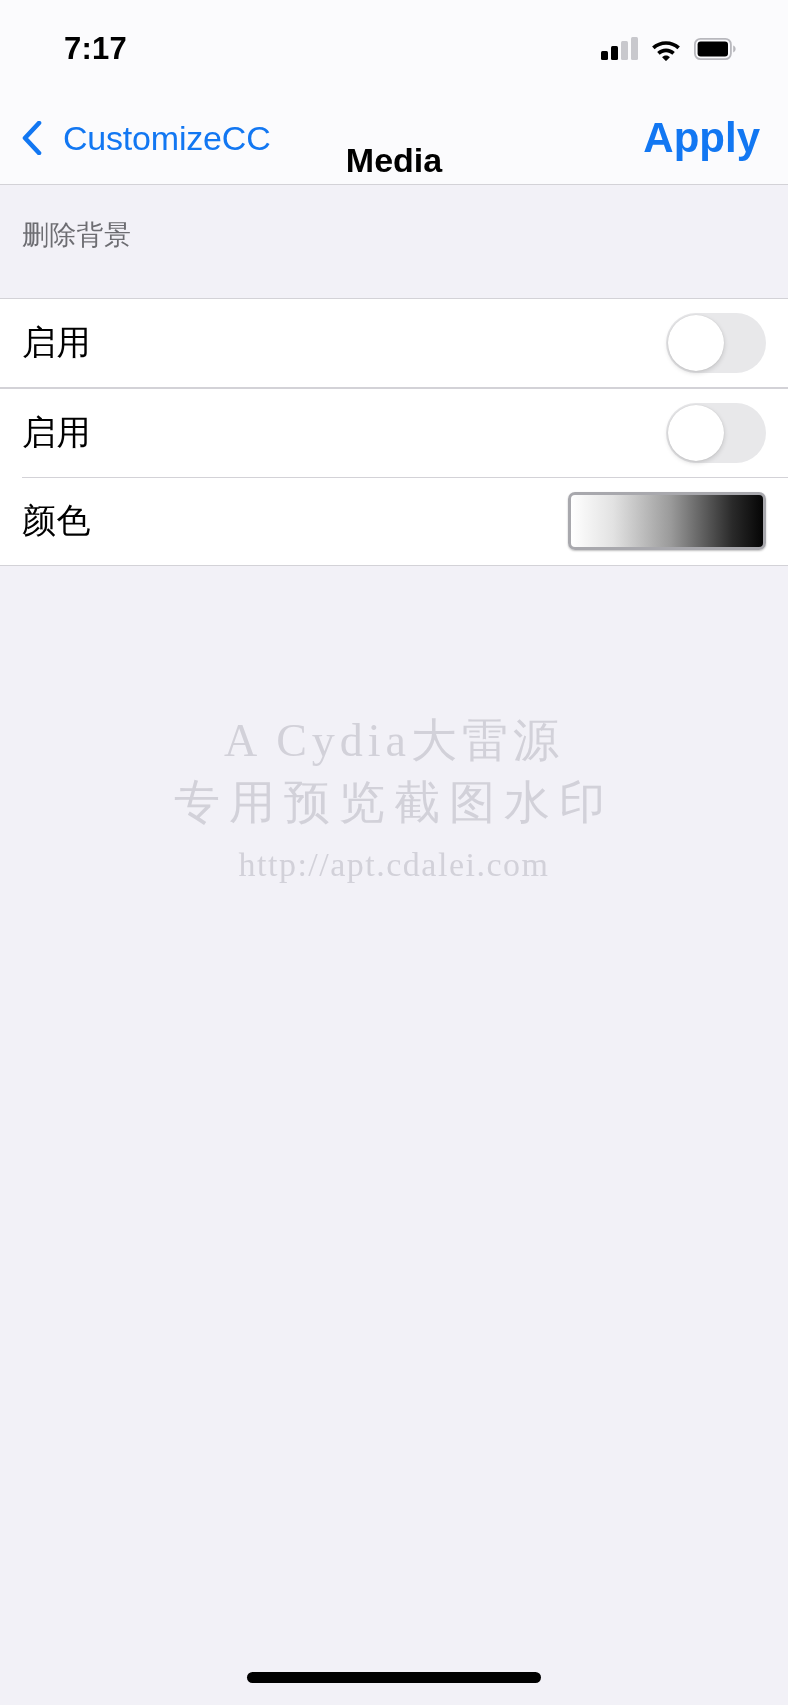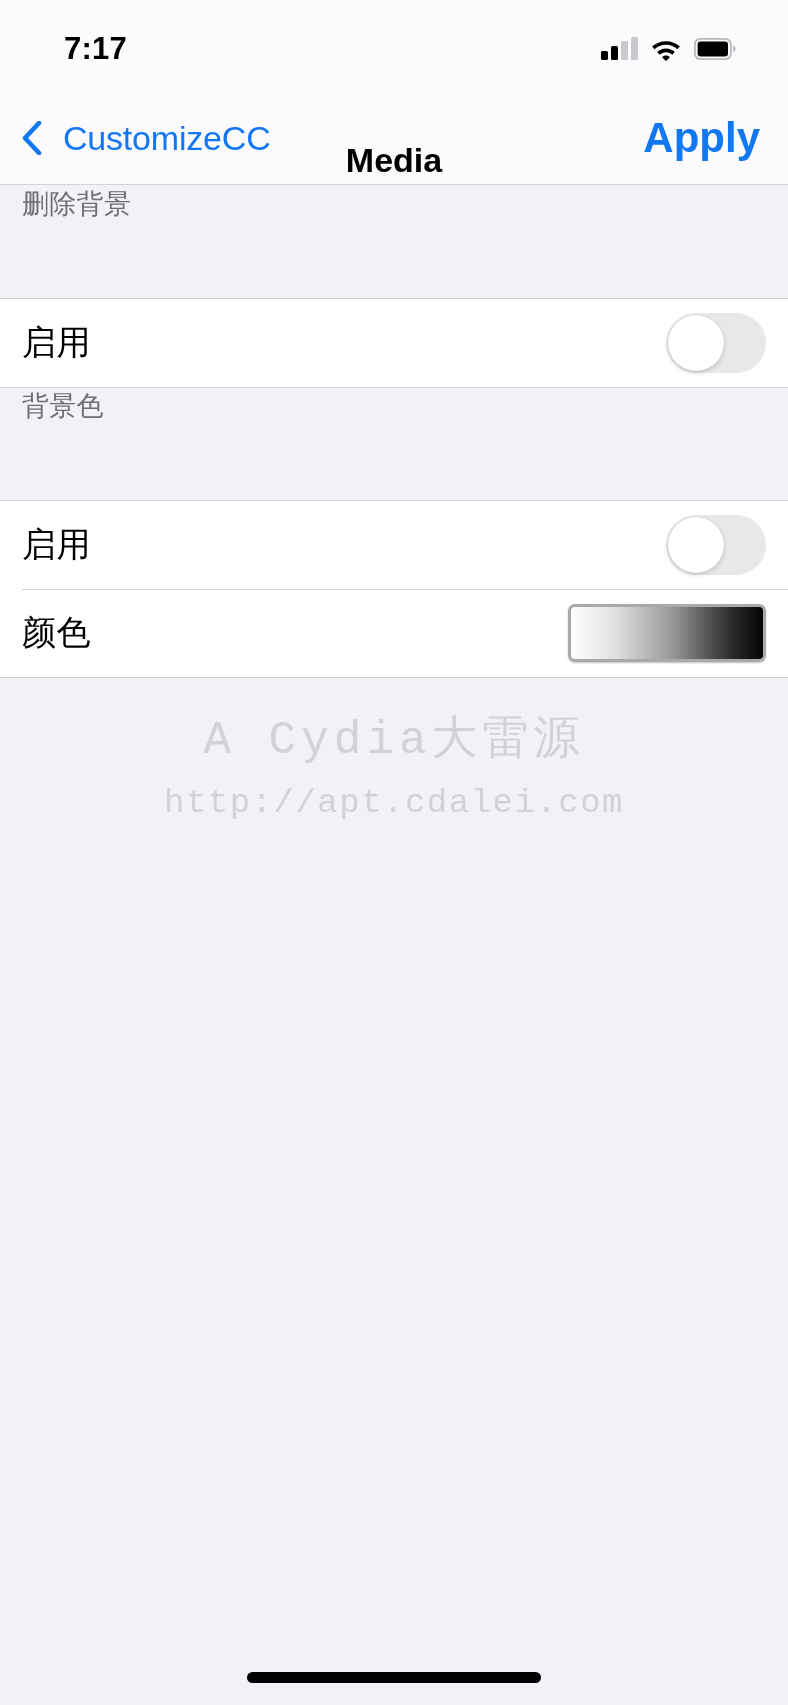--- a/index.html
+++ b/index.html
@@ -112,21 +112,21 @@
     color: #1277f2;
     cursor: pointer;
   }
 
   
   .table { position: absolute; top: 186px; left: 0; width: 788px; }
 
   .section-header {
     height: 112px;
     display: flex;
-    align-items: flex-start;
+    align-items: center;
     padding: 0 17px 14px 22px;
     background: #f2f1f7;
   }
   .section-header span {
     font-size: 27px;
     color: #6d6d72;
     letter-spacing: 0.3px;
   }
 
   .section-body {
@@ -194,21 +194,21 @@
 
   
   .watermark {
     position: absolute;
     top: 710px; left: 0;
     width: 788px;
     text-align: center;
     color: #d2d1d9;
     pointer-events: none;
     user-select: none;
-    font-family: Liberation Mono, monospace;
+    font-family: Liberation Serif, serif;
   }
   .wm-line1 {
     font-size: 46px;
     letter-spacing: 5px;
     line-height: 62px;
   }
   .wm-line2 {
     font-size: 46px;
     letter-spacing: 9px;
     line-height: 62px;
@@ -278,41 +278,39 @@
       <div class="cell">
         <span class="cell-label">启用</span>
         <span class="cell-accessory">
           <span class="toggle">
             <span class="knob"></span>
           </span>
         </span>
       </div>
     </div>
 
-    <div class="section-header">
-      <span>背景色</span>
-    </div>
     <div class="section-body">
       <div class="cell">
         <span class="cell-label">启用</span>
         <span class="cell-accessory">
           <span class="toggle">
             <span class="knob"></span>
           </span>
         </span>
       </div>
       <div class="cell">
         <span class="cell-label">颜色</span>
         <span class="cell-accessory">
           <span class="color-swatch"></span>
         </span>
       </div>
     </div>
   </div>
 
   <div class="watermark">
     <div class="wm-line1">A Cydia大雷源</div>
+    <div class="wm-line2">专用预览截图水印</div>
     <div class="wm-line3">http://apt.cdalei.com</div>
   </div>
 
   <div class="home-indicator"></div>
 
 </div>
 
 </body></html>

